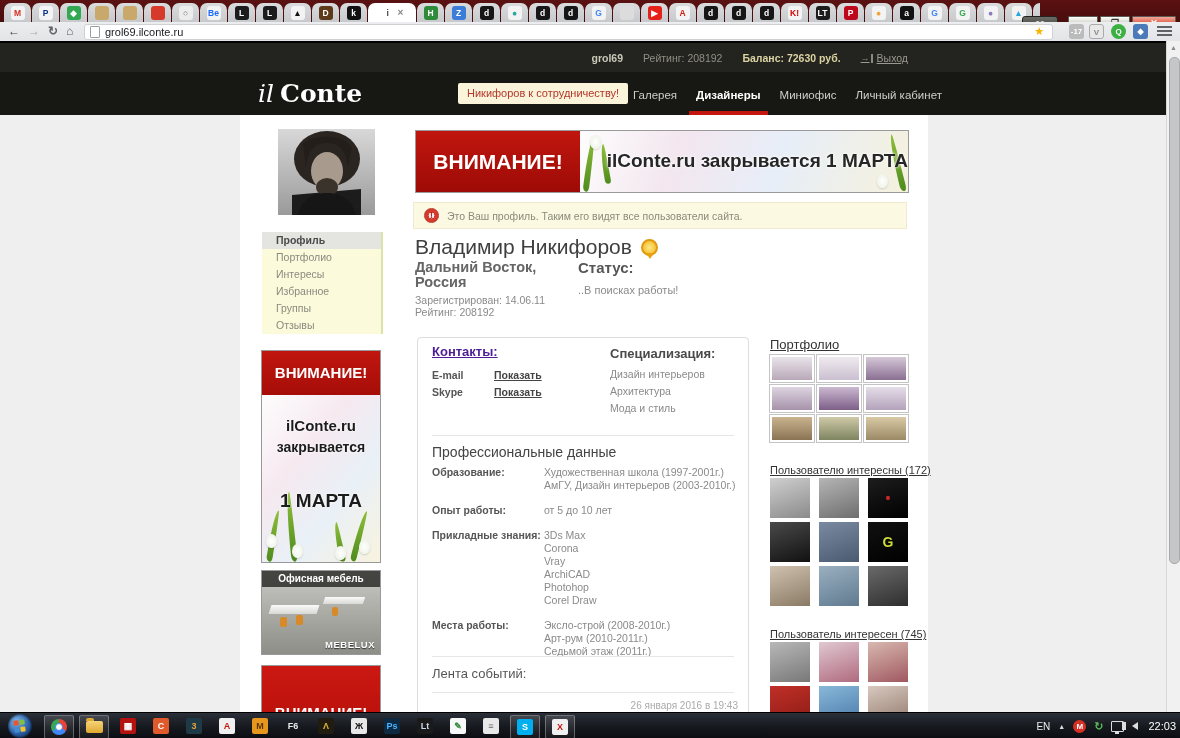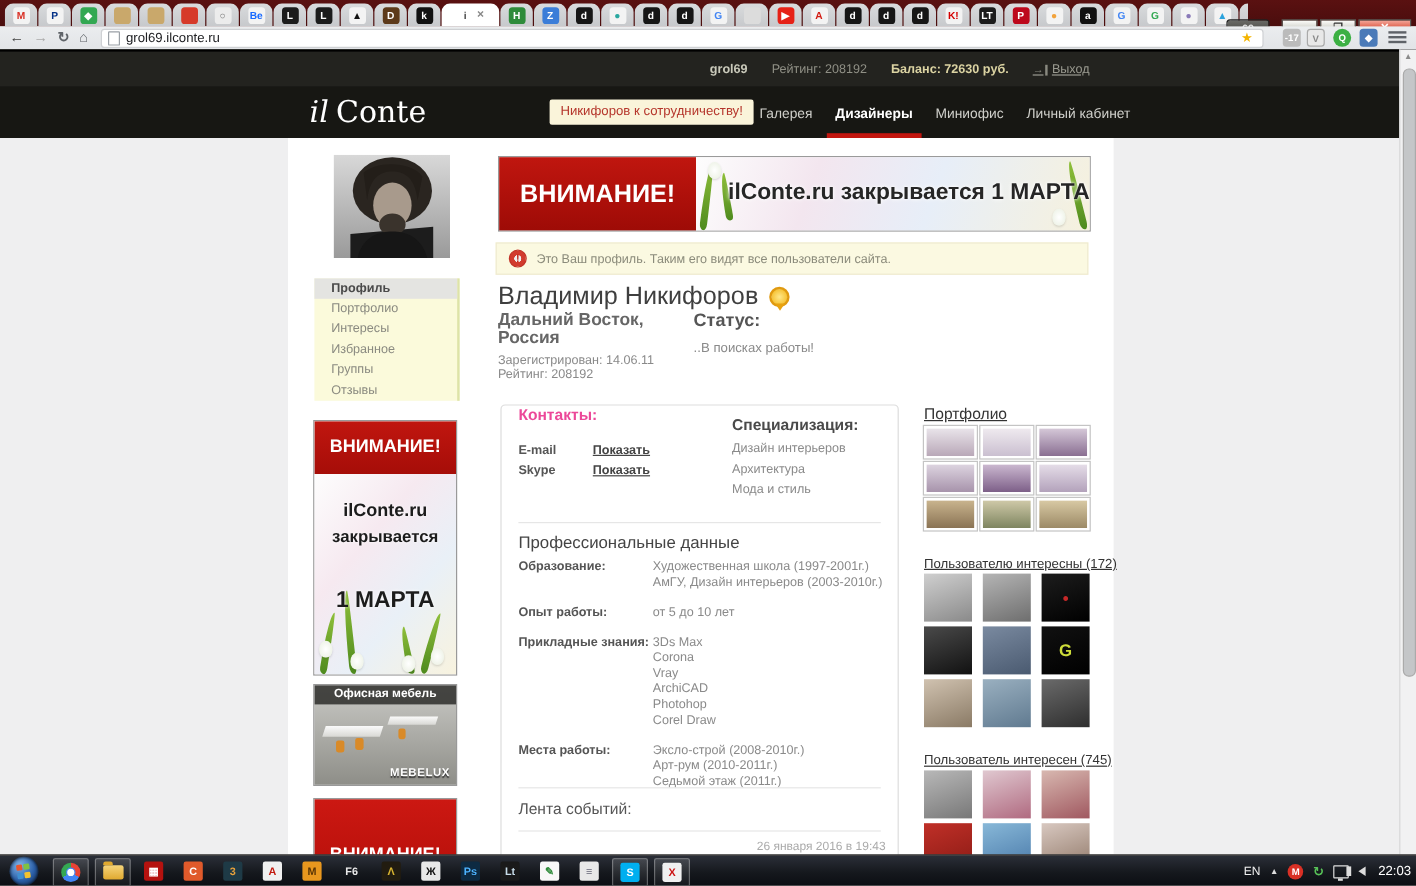--- a/index.html
+++ b/index.html
@@ -29,21 +29,21 @@
   .userbar{position:absolute;left:0;top:0;width:1180px;height:31px;background:#23231f;border-top:2px solid #000;}
   .useritems{position:absolute;right:272px;top:9px;display:flex;gap:20px;font:10.5px/13px "Liberation Sans",sans-serif;align-items:center;}
   .u-name{color:#c9c9ba;font-weight:bold;}
   .u-rate{color:#8f8f85;}
   .u-bal{color:#dbd3a2;font-weight:bold;}
   .u-exit{color:#9a9a90;text-decoration:underline;display:flex;gap:4px;align-items:center;}
   .exitic{color:#8a8a80;font:bold 9px/9px "Liberation Sans",sans-serif;border-right:2px solid #8a8a80;padding-right:1px;text-decoration:none;display:inline-block;}
   .siteheader{position:absolute;left:0;top:31px;width:1180px;height:43px;background:#171713;}
   .logo{position:absolute;left:258px;top:7px;color:#fff;font-family:"DejaVu Serif",serif;font-size:25px;}
   .logo i{font-style:italic;font-weight:normal;margin-right:6px;}
-  .logo b{font-weight:normal;}
+  .logo b{font-weight:bold;}
   .invite{position:absolute;left:458px;top:11px;background:#faf4da;color:#b5362c;font:11px/13px "Liberation Sans",sans-serif;padding:4px 9px;border-radius:2px;}
   .main-nav{position:absolute;left:633px;top:16px;display:flex;gap:19px;}
   .nav-item{position:relative;color:#cfcfca;font:11.5px/14px "Liberation Sans",sans-serif;padding-bottom:13px;}
   .nav-active{color:#fff;font-weight:bold;}
   .nav-active::after{content:'';position:absolute;left:-7px;right:-7px;bottom:0;height:4px;background:#c2160f;}
   
   .avatar{position:absolute;left:278px;top:88px;width:97px;height:86px;}
   .sidemenu{position:absolute;left:262px;top:191px;width:119px;background:#fbfadb;border-right:2px solid #dde3a8;}
   .menu-item{height:17px;line-height:17px;padding-left:14px;font-size:10.5px;color:#8a8a80;}
   .menu-active{background:#e4e4e1;color:#4a4a4a;font-weight:bold;}
@@ -73,21 +73,21 @@
   .noticetext{font:10.5px "Liberation Sans",sans-serif;color:#8b8b7b;}
   .pname{position:absolute;left:415px;top:194px;font:21px "Liberation Sans",sans-serif;color:#3f3f3f;display:flex;align-items:center;gap:9px;}
   .medal{width:13px;height:13px;border-radius:50%;background:radial-gradient(#ffe88a,#f2b313);border:2px solid #e09a10;position:relative;}
   .medal::after{content:'';position:absolute;left:3px;top:12px;border-left:4px solid transparent;border-right:4px solid transparent;border-top:6px solid #e8a20f;}
   .ploc{position:absolute;left:415px;top:219px;font:bold 14.5px/15px "Liberation Sans",sans-serif;color:#666;}
   .pstatusl{position:absolute;left:578px;top:218px;font:bold 15px "Liberation Sans",sans-serif;color:#555;}
   .pstatusv{position:absolute;left:578px;top:243px;font:11px "Liberation Sans",sans-serif;color:#8a8a8a;}
   .preg{position:absolute;left:415px;top:253px;font:10.5px "Liberation Sans",sans-serif;color:#8a8a8a;}
   .prate{position:absolute;left:415px;top:265px;font:10.5px "Liberation Sans",sans-serif;color:#8a8a8a;}
   .card{position:absolute;left:417px;top:296px;width:330px;height:402px;border:1px solid #ddd;border-radius:4px;background:#fff;}
-  .c-title{position:absolute;left:14px;top:0;font:bold 13px "Liberation Sans",sans-serif;color:#ec4899;}
+  .c-title{position:absolute;left:14px;top:6px;font:bold 13px "Liberation Sans",sans-serif;color:#4c1d95;text-decoration:underline;}
   .contact-rows{position:absolute;left:14px;top:28px;}
   .c-row{display:flex;height:17px;align-items:center;}
   .c-label{width:48px;font:bold 10.5px "Liberation Sans",sans-serif;color:#555;}
   .c-link{margin-left:14px;font:bold 10.5px "Liberation Sans",sans-serif;color:#444;text-decoration:underline;}
   .s-title{position:absolute;left:192px;top:8px;font:bold 13px "Liberation Sans",sans-serif;color:#4a4a4a;}
   .spec-list{position:absolute;left:192px;top:28px;}
   .spec-item{font:10.5px/17px "Liberation Sans",sans-serif;color:#8a8a8a;}
   .hr{position:absolute;left:14px;right:14px;height:1px;background:#e6e6e6;}
   .p-title{position:absolute;left:14px;top:106px;font:14px "Liberation Sans",sans-serif;color:#444;}
   .profrows{position:absolute;left:14px;top:128px;right:8px;}

